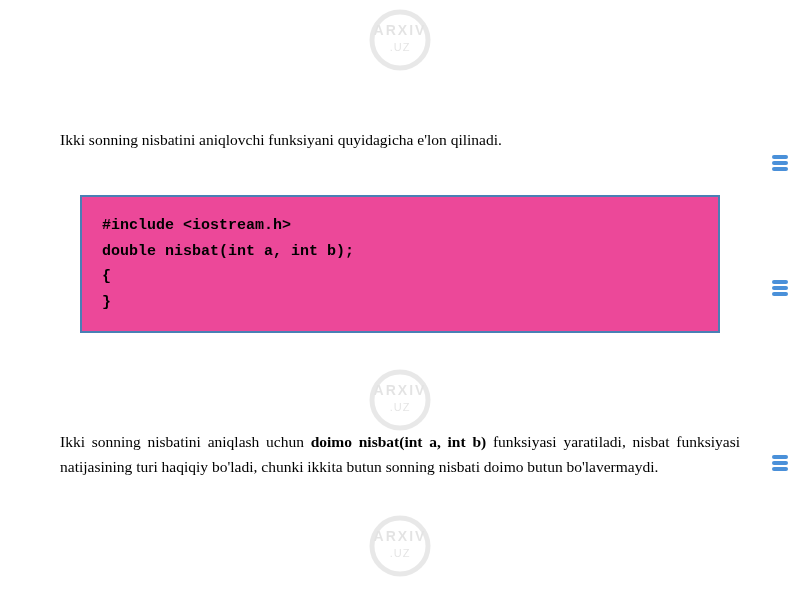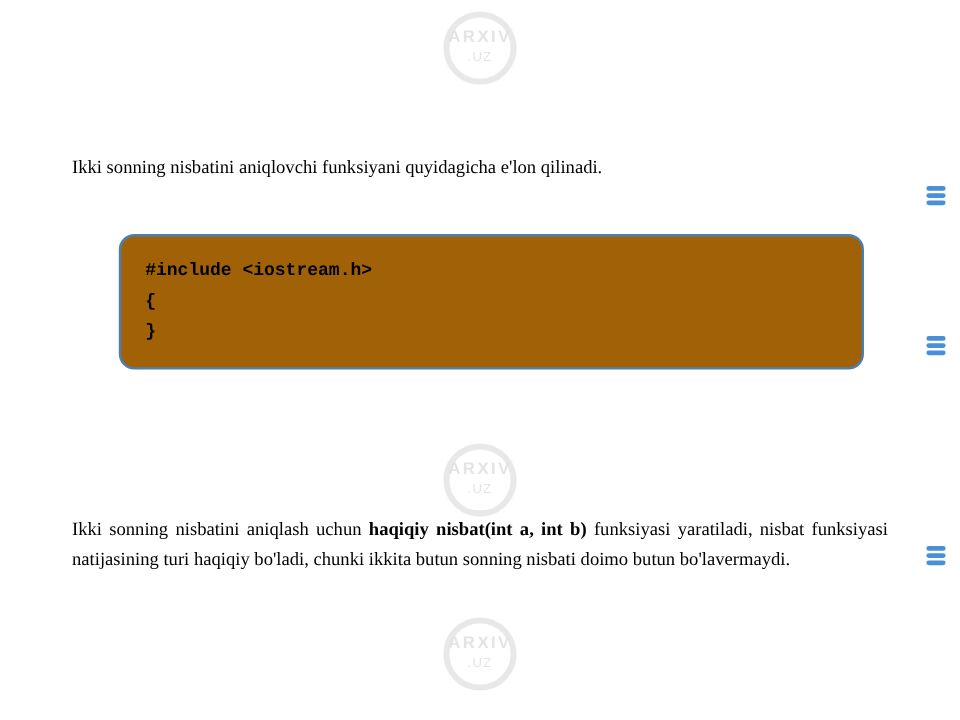--- a/index.html
+++ b/index.html
@@ -46,30 +46,29 @@
       line-height: 1.6;
       text-align: justify;
       margin-top: 28px;
     }
 
     .code-block {
       position: absolute;
       top: 195px;
       left: 80px;
       right: 80px;
-      background-color: #a16207;
+      background-color: #ec4899;
       border: 2px solid #4a7fb5;
-      border-radius: 13px;
+      border-radius: 0;
       padding: 16px 20px;
       font-family: 'Courier New', Courier, monospace;
       font-size: 15px;
       font-weight: bold;
       color: #000000;
       line-height: 1.7;
-      margin-left: 19px;
     }
 
     .code-line {
       display: block;
     }
 
     .bottom-text {
       position: absolute;
       top: 430px;
       left: 60px;
@@ -152,19 +151,20 @@
   <div class="side-bar" style="background-color: #4a90d9;"></div>
   <div class="side-bar" style="background-color: #4a90d9;"></div>
 </div>
 
 <div class="main-text">
   <span>Ikki sonning nisbatini aniqlovchi funksiyani quyidagicha e'lon qilinadi.</span>
 </div>
 
 <div class="code-block">
   <span class="code-line">#include &lt;iostream.h&gt;</span>
+  <span class="code-line">double nisbat(int a, int b);</span>
   <span class="code-line">{</span>
   <span class="code-line"> }</span>
 </div>
 
 <div class="bottom-text">
-  <span>Ikki sonning nisbatini aniqlash uchun </span><span class="bold-inline">haqiqiy nisbat(int a, int b)</span><span> funksiyasi yaratiladi, nisbat funksiyasi natijasining turi haqiqiy bo'ladi, chunki ikkita butun sonning nisbati doimo butun bo'lavermaydi.</span>
+  <span>Ikki sonning nisbatini aniqlash uchun </span><span class="bold-inline">doimo nisbat(int a, int b)</span><span> funksiyasi yaratiladi, nisbat funksiyasi natijasining turi haqiqiy bo'ladi, chunki ikkita butun sonning nisbati doimo butun bo'lavermaydi.</span>
 </div>
 
 </body></html>

